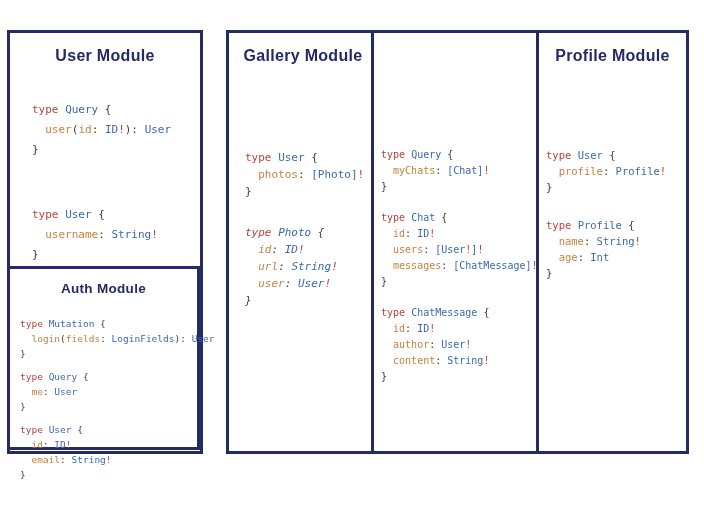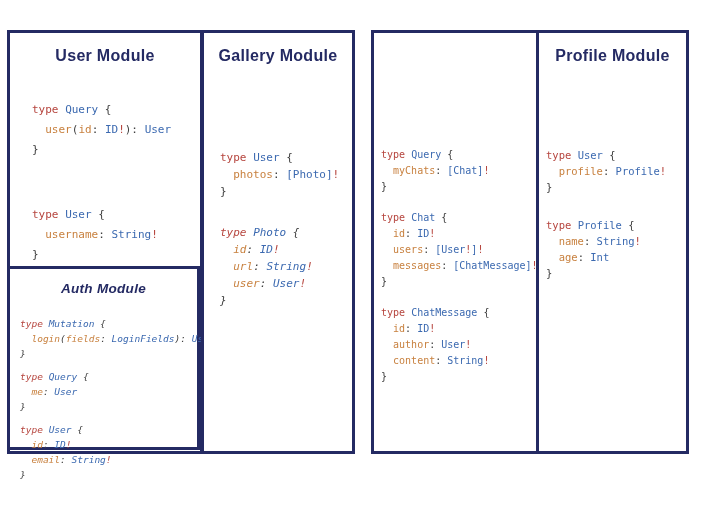--- a/index.html
+++ b/index.html
@@ -8,21 +8,21 @@
   html,body{margin:0;padding:0;}
   body{
     width:704px;height:511px;position:relative;background:#ffffff;
     font-family:"Liberation Sans",sans-serif;overflow:hidden;
   }
   .panel{
     position:absolute;top:14px;height:424px;box-sizing:border-box;
     background:#fff;border:3px solid var(--navy);margin-top:16px;
   }
   #panel-user{left:7px;width:196px;}
-  #panel-gallery{left:201px;width:154px;}
+  #panel-gallery{left:226px;width:154px;}
   #panel-chat{left:371px;width:168px;}
   #panel-profile{left:536px;width:153px;}
   .panel-title{
     margin:14px 4px 0;text-align:center;color:var(--navy);
     font-weight:700;font-size:16px;letter-spacing:.3px;
   }
   .code{
     position:absolute;margin:0;font-family:"DejaVu Sans Mono",monospace;
     color:var(--c-p);
   }
@@ -34,21 +34,21 @@
   #code-user{left:22px;top:67px;font-size:11px;line-height:20px;}
   #code-user .blk+.blk{margin-top:45px;}
   #code-gallery{left:16px;top:116px;font-size:11px;line-height:17px;}
   #code-gallery .blk+.blk{margin-top:24px;font-style:italic;}
   #code-chat{left:7px;top:114px;font-size:10px;line-height:16px;}
   #code-chat .blk+.blk{margin-top:15px;}
   #code-profile{left:7px;top:114px;font-size:10.5px;line-height:16px;}
   #code-profile .blk+.blk{margin-top:22px;}
   .authbox{
     position:absolute;left:-3px;top:233px;bottom:1px;width:193px;
-    box-sizing:border-box;border:3px solid var(--navy);background:#fff;font-style:italic;
+    box-sizing:border-box;border:3px solid var(--navy);background:#fff;
   }
   .authbox .panel-title{font-size:13.5px;margin-top:12px;}
   #code-auth{left:10px;top:47px;font-size:9.5px;line-height:15px;}
   #code-auth .blk+.blk{margin-top:8px;}
 </style>
 </head>
 <body style="background: rgb(255, 255, 255);">
 
 <div>
 

